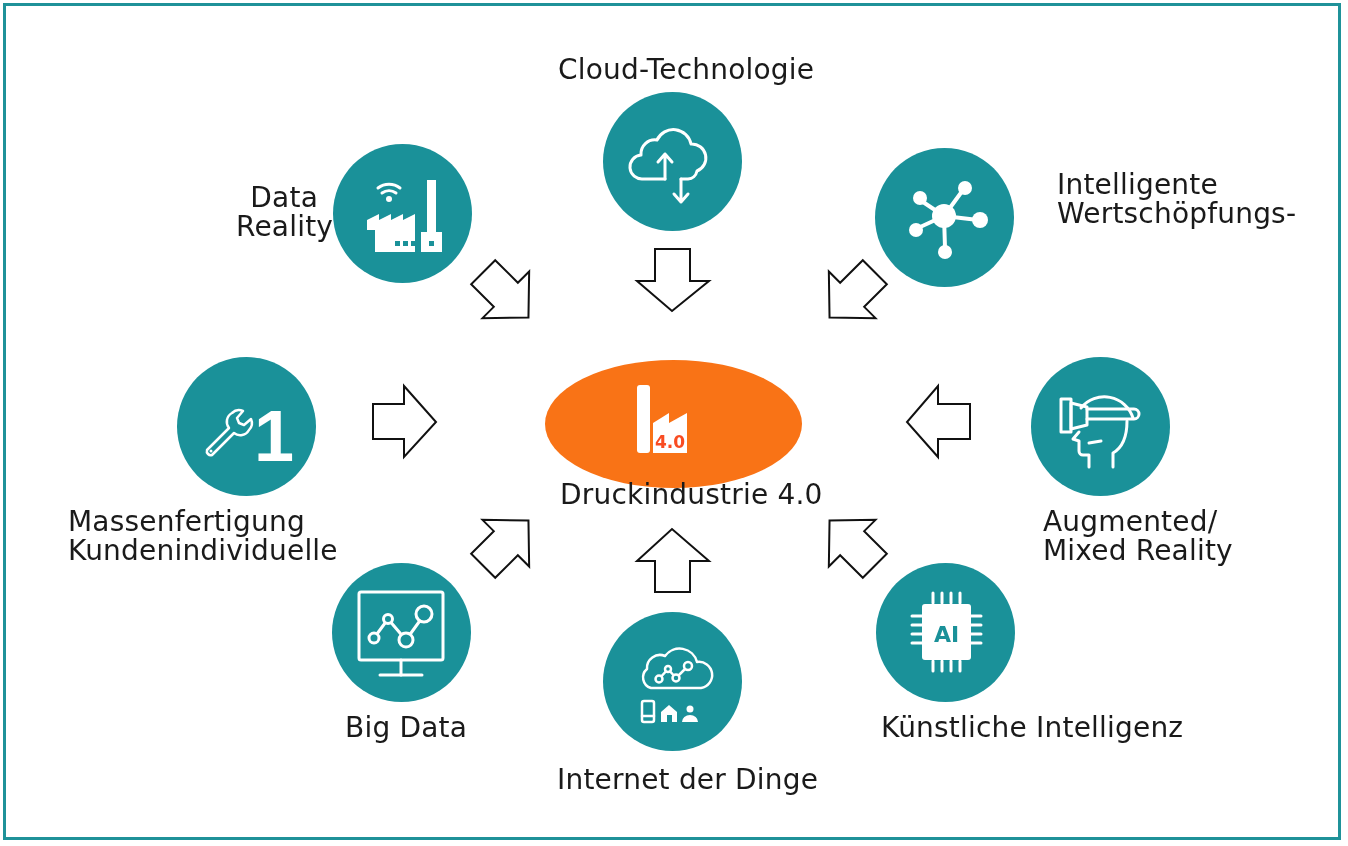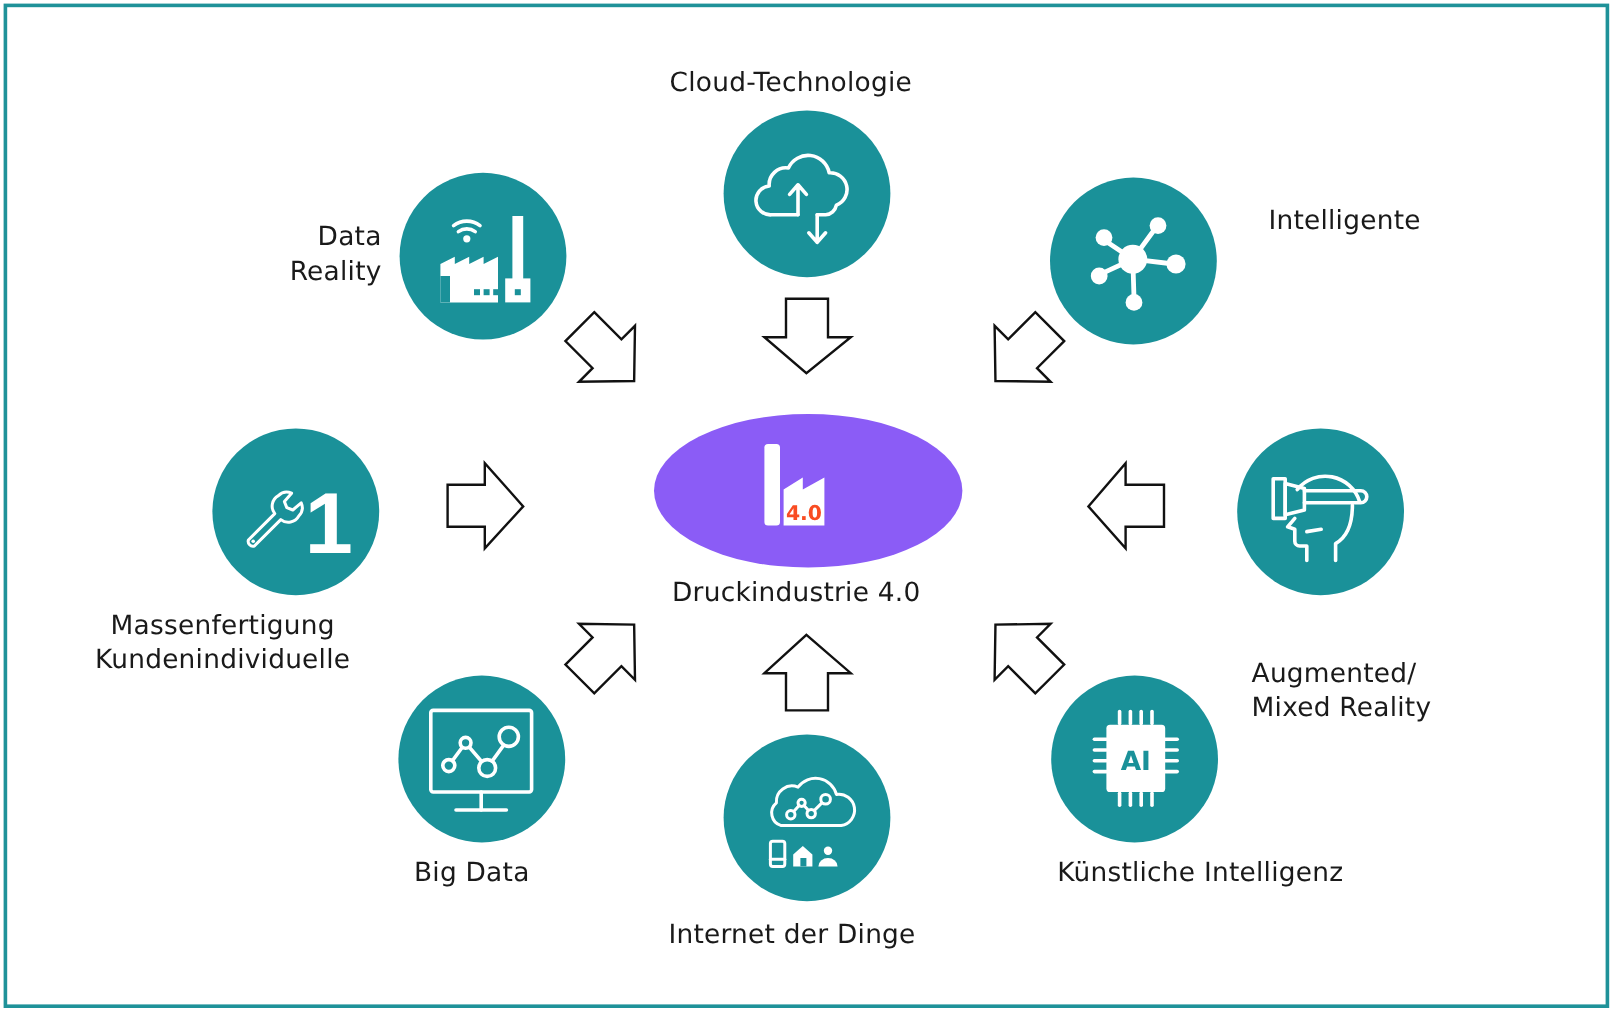--- a/index.html
+++ b/index.html
@@ -2,23 +2,23 @@
 <html><head>
 <meta charset="utf-8">
 <style>
   html, body { margin: 0; padding: 0; background: #ffffff; }
   body { width: 1348px; height: 846px; position: relative; overflow: hidden;
          font-family: "DejaVu Sans", "Liberation Sans", sans-serif; color: #1a1a1a; }
   .frame { position: absolute; left: 3px; top: 3px; width: 1338px; height: 837px;
            border: 3px solid #1f9299; box-sizing: border-box; }
   .node { position: absolute; border-radius: 50%; background: #1a9199; }
   .node svg { position: absolute; left: 0; top: 0; width: 100%; height: 100%; }
-  .label { position: absolute; font-size: 22px; line-height: 29px; white-space: nowrap; letter-spacing: 0.2px; }
-  .center-ellipse { position: absolute; left: 545px; top: 345px; width: 257px; height: 128px;
-                    border-radius: 50%; background: #8b5cf6; }
+  .label { position: absolute; font-size: 28px; line-height: 29px; white-space: nowrap; letter-spacing: 0.2px; }
+  .center-ellipse { position: absolute; left: 545px; top: 360px; width: 257px; height: 128px;
+                    border-radius: 50%; background: #f97316; }
   .center-ellipse svg { position: absolute; left: 0; top: 0; width: 100%; height: 100%; }
   svg.arrows { position: absolute; left: 0; top: 0; width: 1348px; height: 846px; pointer-events: none; }
   .arrow { fill: #ffffff; stroke: #111111; stroke-width: 2; stroke-linejoin: miter; pointer-events: all; }
 </style>
 </head>
 <body>
 
 <div class="frame"></div>
 
 <svg class="arrows">
@@ -100,20 +100,21 @@
     <circle cx="69" cy="68" r="12" fill="#fff"></circle>
     <circle cx="45" cy="50" r="7" fill="#fff"></circle>
     <circle cx="90" cy="40" r="7" fill="#fff"></circle>
     <circle cx="105" cy="72" r="8" fill="#fff"></circle>
     <circle cx="41" cy="82" r="7" fill="#fff"></circle>
     <circle cx="70" cy="104" r="7" fill="#fff"></circle>
   </svg>
 </div>
 <div class="label" style="left:1057px; top:170px;">
   <div>Intelligente</div>
+  <div>Wertschöpfungs-</div>
 </div>
 
 <div class="node" style="left:177px; top:357px; width:139px; height:139px;">
   <svg viewBox="0 0 139 139">
     <path d="M30 93 L52 71 a10 10 0 0 1 3 -15 a10 10 0 0 1 11 -2 l-6 7 l2 5 l5 2 l7 -6 a10 10 0 0 1 -2 11 a10 10 0 0 1 -15 3 L35 98 a4 4 0 0 1 -5 -5 Z" fill="none" stroke="#fff" stroke-width="2.5" stroke-linejoin="round"></path>
     <circle cx="34" cy="94" r="1.5" fill="#fff"></circle>
     <text x="97" y="104" text-anchor="middle" font-family="Liberation Sans, sans-serif" font-size="72" font-weight="bold" fill="#fff">1</text>
   </svg>
 </div>
 <div class="label" style="left:68px; top:507px; text-align:center; width:235px;">
@@ -125,21 +126,21 @@
   <svg viewBox="0 0 139 139" fill="none" stroke="#fff" stroke-width="3" stroke-linejoin="round" stroke-linecap="round">
     <path d="M50 51 a30 30 0 0 1 52 10"></path>
     <rect x="30" y="42" width="10" height="33"></rect>
     <path d="M40 46 L56 50 L56 68 L40 72 Z"></path>
     <path d="M56 52 H103 a4 4 0 0 1 0 10 H56"></path>
     <path d="M48 75 L42 82 L48 84 V94 a4 4 0 0 0 4 4 H58 V110"></path>
     <path d="M96 64 Q96 88 82 96 V110"></path>
     <path d="M58 86 L70 84"></path>
   </svg>
 </div>
-<div class="label" style="left:1043px; top:507px;margin-top:40px;">
+<div class="label" style="left:1043px; top:507px;">
   <div>Augmented/</div>
   <div>Mixed Reality</div>
 </div>
 
 <div class="node" style="left:332px; top:563px; width:139px; height:139px;">
   <svg viewBox="0 0 139 139" fill="none" stroke="#fff" stroke-width="3" stroke-linecap="round">
     <rect x="27" y="29" width="84" height="68" rx="2"></rect>
     <line x1="69" y1="97" x2="69" y2="112"></line>
     <line x1="48" y1="112" x2="90" y2="112"></line>
     <polyline points="42,75 56,56 74,77 92,52"></polyline>

